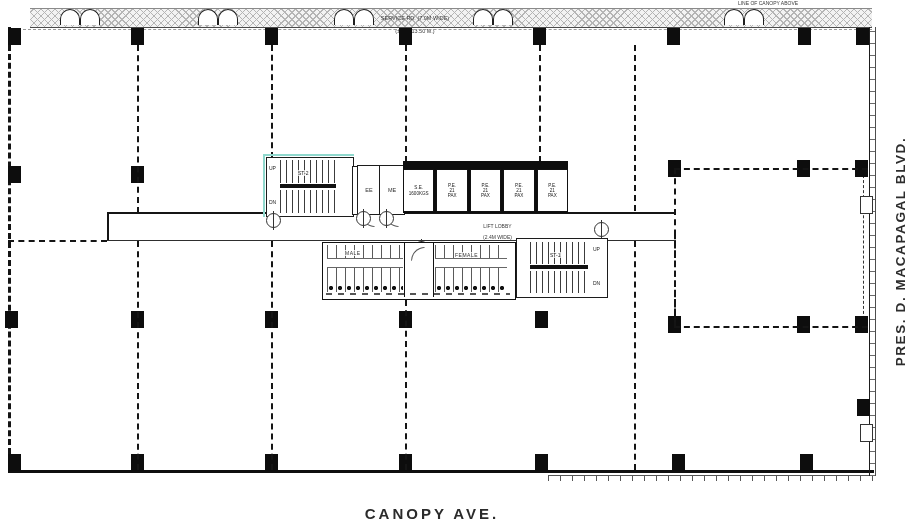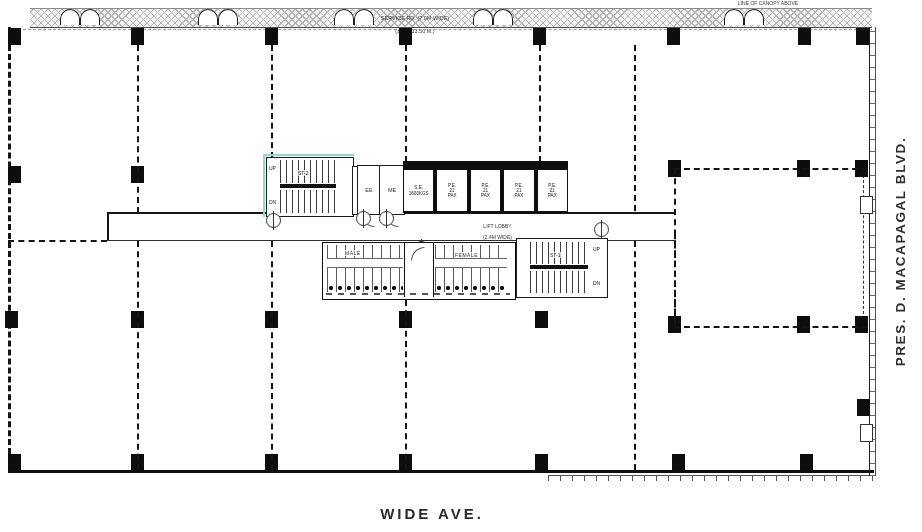--- a/index.html
+++ b/index.html
@@ -239,15 +239,15 @@
   <div class="abs treads" style="left:530px;top:242px;width:58px;height:22px"></div>
   <div class="abs treads" style="left:530px;top:271px;width:58px;height:22px"></div>
   <div class="abs" style="left:530px;top:265px;width:58px;height:4px;background:#111"></div>
   <div class="abs stairlab" style="left:592px;top:246px">UP</div>
   <div class="abs stairlab" style="left:592px;top:280px">DN</div>
   <div class="abs stairlab" style="left:549px;top:252px">ST-1</div>
 
   <div id="street-east" class="abs">
     <span>PRES. D. MACAPAGAL BLVD.</span>
   </div>
-  <div id="street-south" class="abs">WIDE AVE.</div>
+  <div id="street-south" class="abs">CANOPY AVE.</div>
 
 </div>
 
 </body></html>

